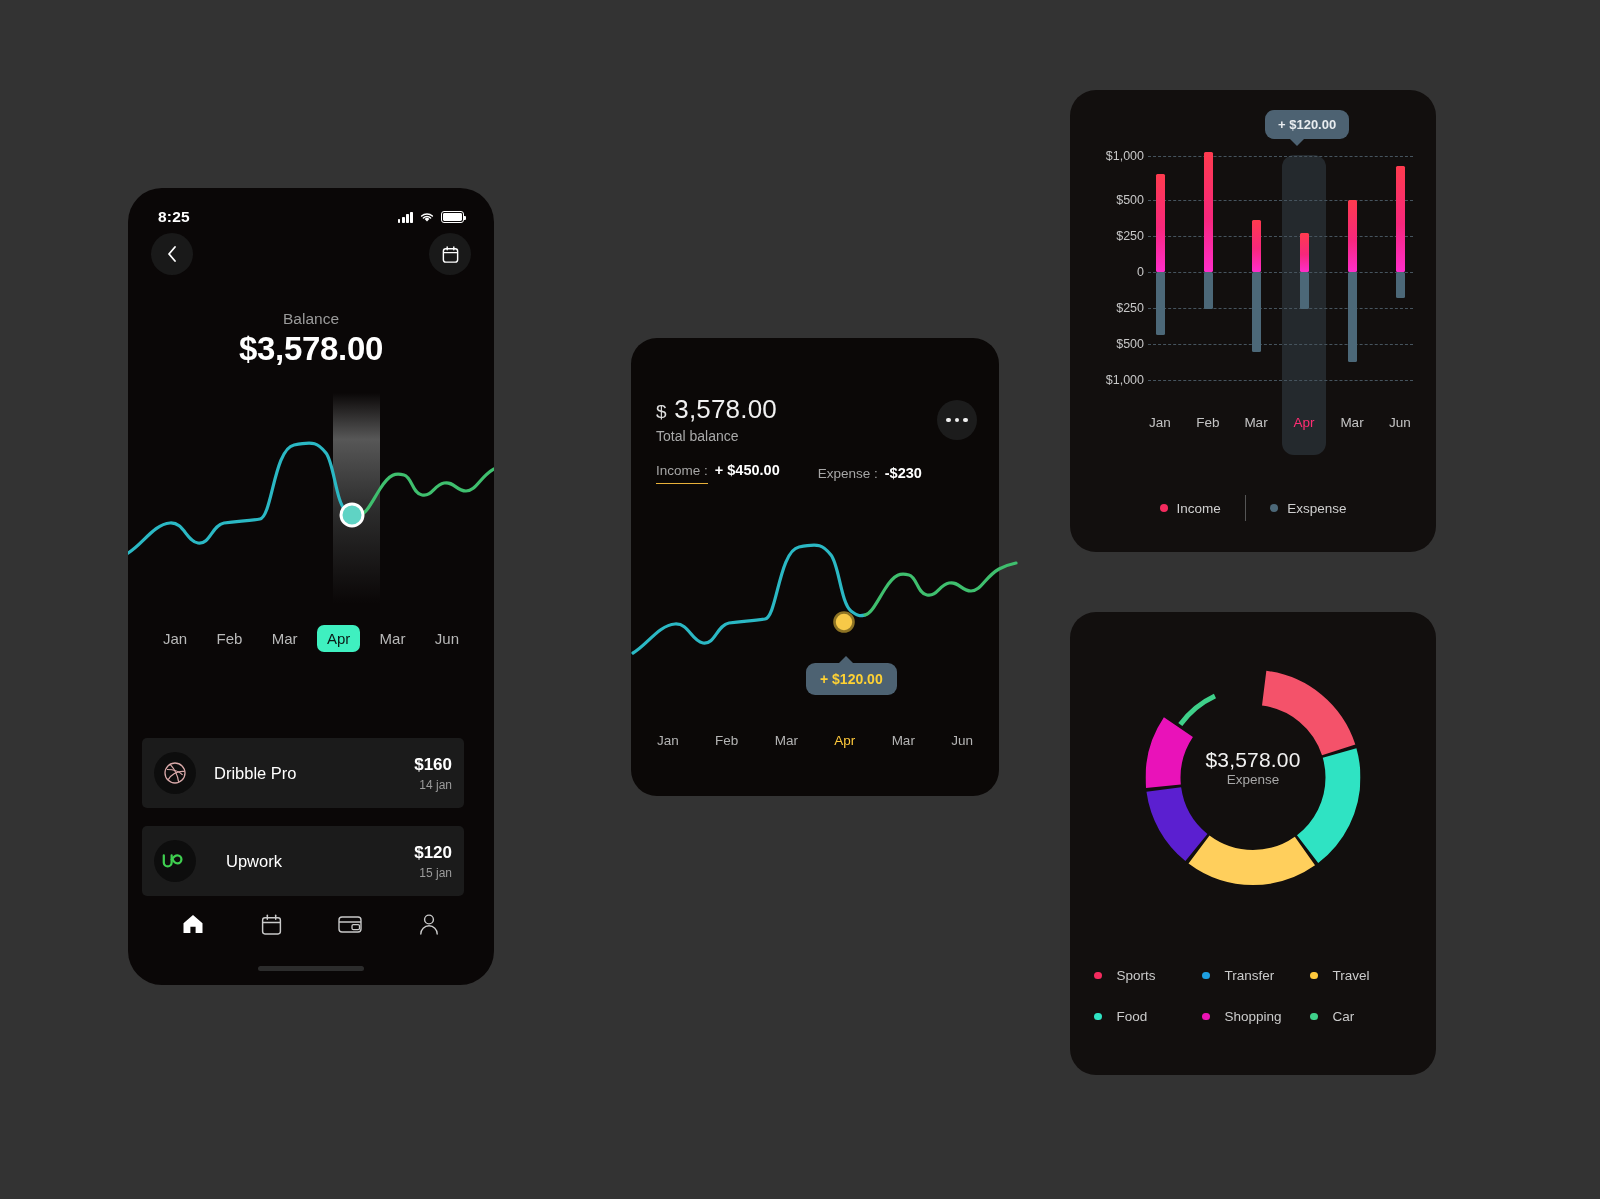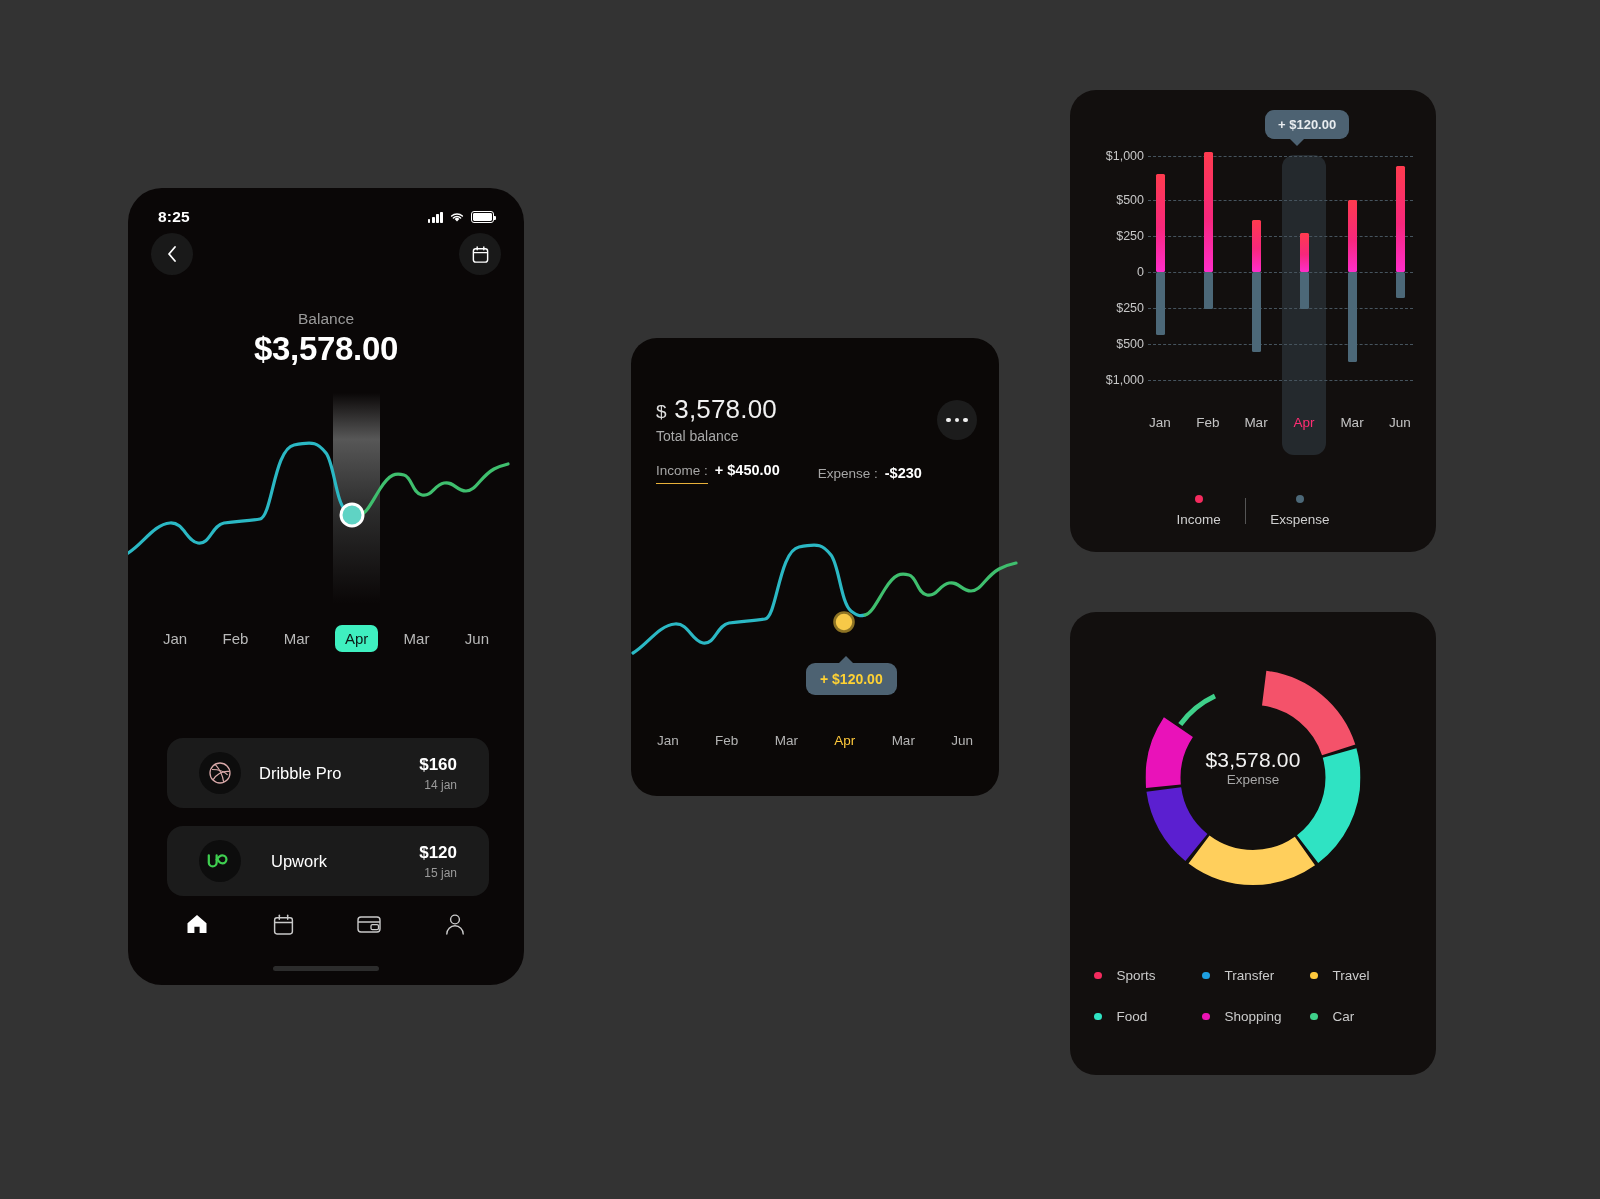--- a/index.html
+++ b/index.html
@@ -7,21 +7,21 @@
     width: 1600px; height: 1199px;
     background: #333333;
     font-family: "Liberation Sans", sans-serif;
     overflow: hidden;
   }
   .canvas { position: relative; width: 1600px; height: 1199px; }
 
   
   .phone {
     position: absolute; left: 128px; top: 188px;
-    width: 396px; height: 797px;
+    width: 366px; height: 797px;
     background: #0a0707;
     border-radius: 34px;
     overflow: hidden;
   }
   .status-bar {
     position: absolute; top: 0; left: 0; right: 0; height: 46px;
     display: flex; align-items: center; justify-content: space-between;
     padding: 12px 30px 0 30px;
   }
   .status-time { color: #fff; font-size: 15.5px; font-weight: 600; letter-spacing: .2px; }
@@ -58,23 +58,23 @@
   .month.active { background: #3ff0c0; color: #0b1a16; font-weight: 500; }
 
   .activity-head { position: absolute; left: 24px; right: 24px; top: 500px;
     display: flex; align-items: center; justify-content: space-between; }
   .activity-title { color: #fff; font-size: 22px; font-weight: 700; }
   .viewall-wrap { display: flex; align-items: center; gap: 9px; cursor: pointer; }
   .viewall-text { color: #d2d2d2; font-size: 13.5px; }
   .viewall-btn { width: 19px; height: 19px; border-radius: 50%; background: #8fdfe0;
     display: flex; align-items: center; justify-content: center; }
 
-  .act-row { position: absolute; left: 39px; width: 322px; height: 70px;
-    background: #1b1b1b; border-radius: 16px; display: flex; align-items: center;
-    padding: 0 32px; cursor: pointer; }
+  .act-row { position: absolute; left: 14px; width: 322px; height: 70px;
+    background: #1b1b1b; border-radius: 5px; display: flex; align-items: center;
+    padding: 0 12px; cursor: pointer; }
   .act-row.r1 { top: 550px; }
   .act-row.r2 { top: 638px; gap: 12px; }
   .act-ico { width: 42px; height: 42px; border-radius: 50%; background: #0d0d0d;
     display: flex; align-items: center; justify-content: center; flex: 0 0 auto; }
   .act-name { color: #fff; font-size: 16.5px; margin-left: 18px; flex: 1; }
   .act-right { text-align: right; }
   .act-amt { color: #fff; font-size: 17px; font-weight: 700; }
   .act-date { color: #9b9b9b; font-size: 12px; margin-top: 3px; }
 
   .tabbar { position: absolute; left: 0; right: 0; bottom: 36px; height: 50px;
@@ -135,21 +135,21 @@
   .highlight-col { position: absolute; left: 212px; top: 65px; width: 44px; height: 300px;
     background: rgba(78,102,120,.30); border-radius: 12px; }
   .bar { position: absolute; width: 9px; border-radius: 1.5px; }
   .bar.inc { background: linear-gradient(180deg,#ff3b4e 0%, #f7277c 55%, #ff2ecb 100%); }
   .bar.exp { background: #4c6878; }
   .bar-x { position: absolute; top: 325px; color: #c4c4c4; font-size: 13.5px; text-align: center; width: 44px; cursor: pointer; }
   .bar-x.active { color: #ff2d73; }
 
   .bar-legend { position: absolute; left: 0; right: 0; top: 405px; display: flex;
     align-items: center; justify-content: center; gap: 0; }
-  .lg { display: flex; align-items: center; gap: 9px; color: #cfcfcf; font-size: 13.5px; padding: 0 24px; flex-direction: column; }
+  .lg { display: flex; align-items: center; gap: 9px; color: #cfcfcf; font-size: 13.5px; padding: 0 24px; }
   .lg .dot { width: 8px; height: 8px; border-radius: 50%; display: block; }
   .lg-div { width: 1.3px; height: 26px; background: #555; }
 
   
   .donut-card { position: absolute; left: 1070px; top: 612px; width: 366px; height: 463px;
     background: #120f0e; border-radius: 26px; overflow: hidden; }
   .donut-wrap { position: absolute; left: 50%; top: 58px; transform: translateX(-50%); width: 215px; height: 215px; }
   .donut-center { position: absolute; left: 0; right: 0; top: 78px; text-align: center; }
   .donut-amt { color: #f2f2f2; font-size: 21px; letter-spacing: .2px; }
   .donut-sub { color: #a7a7a7; font-size: 13.5px; }

